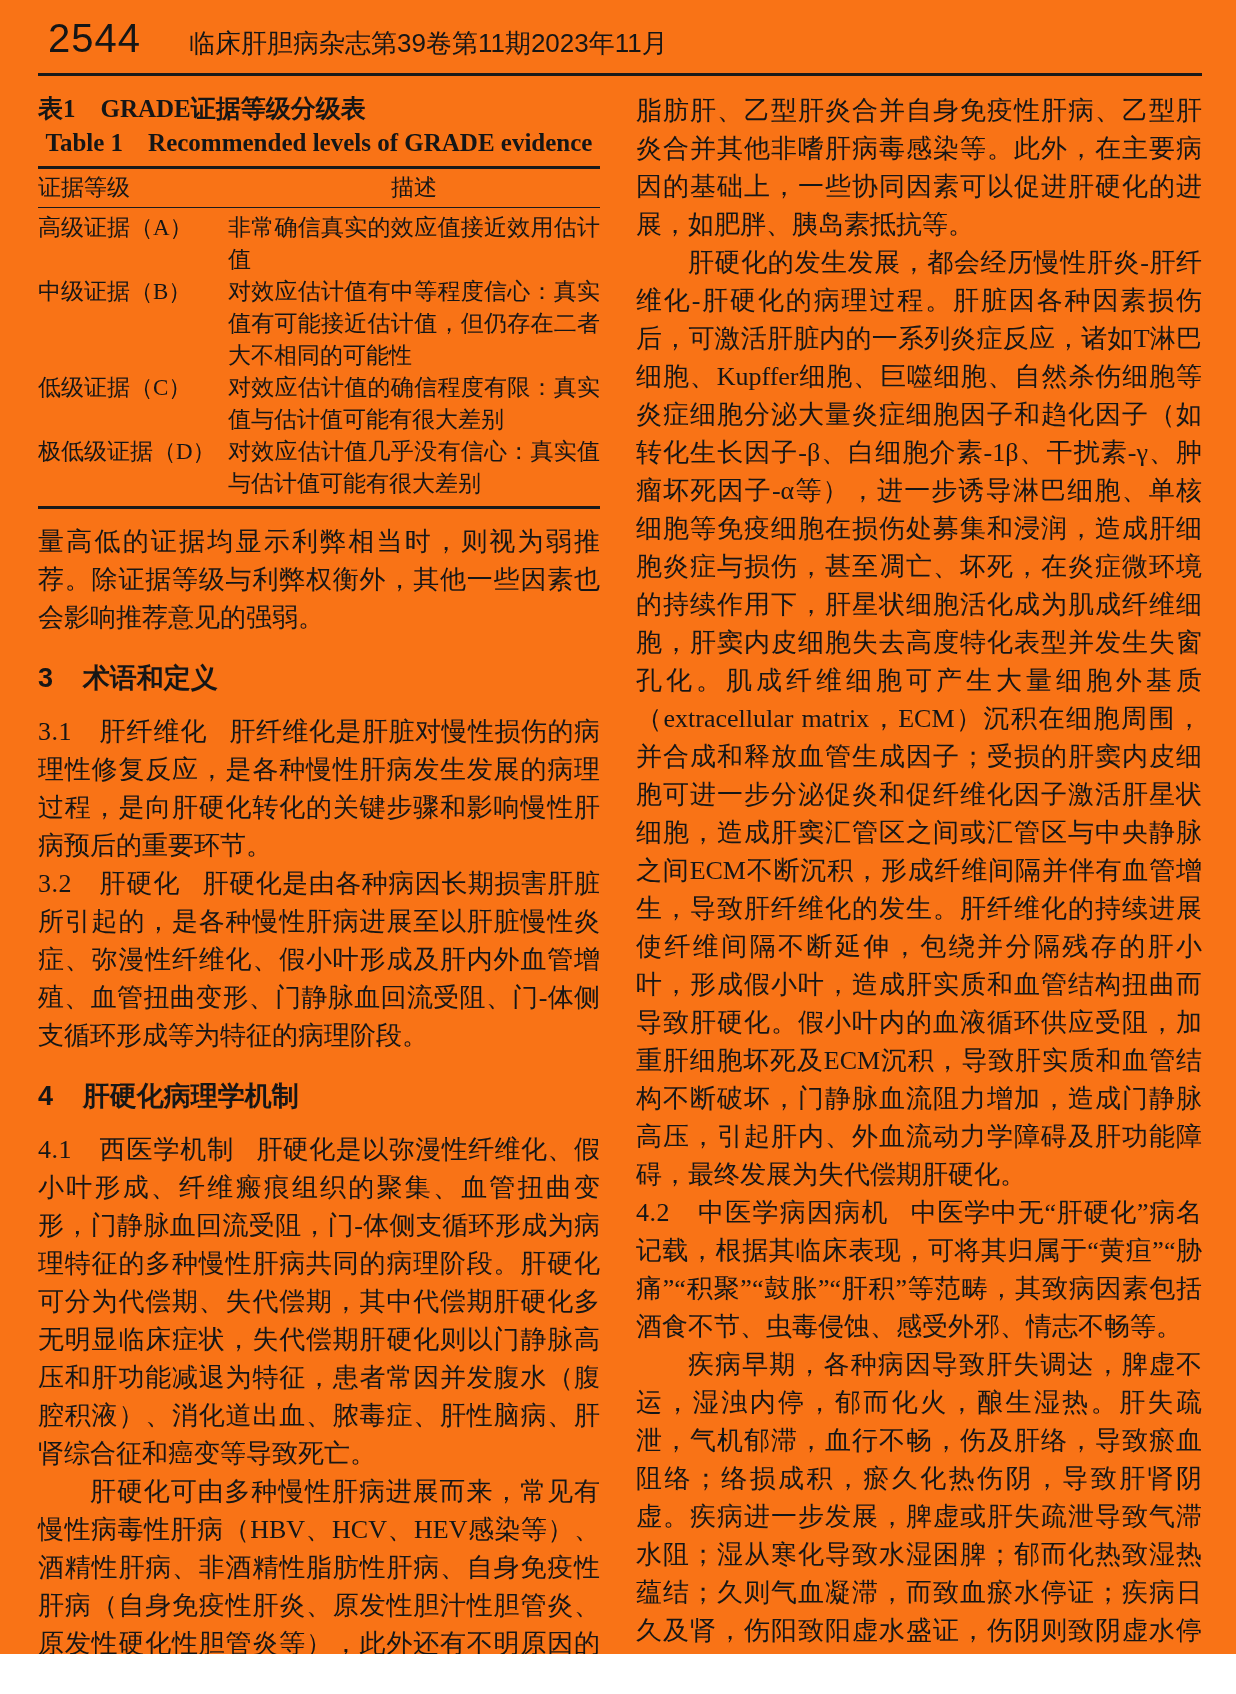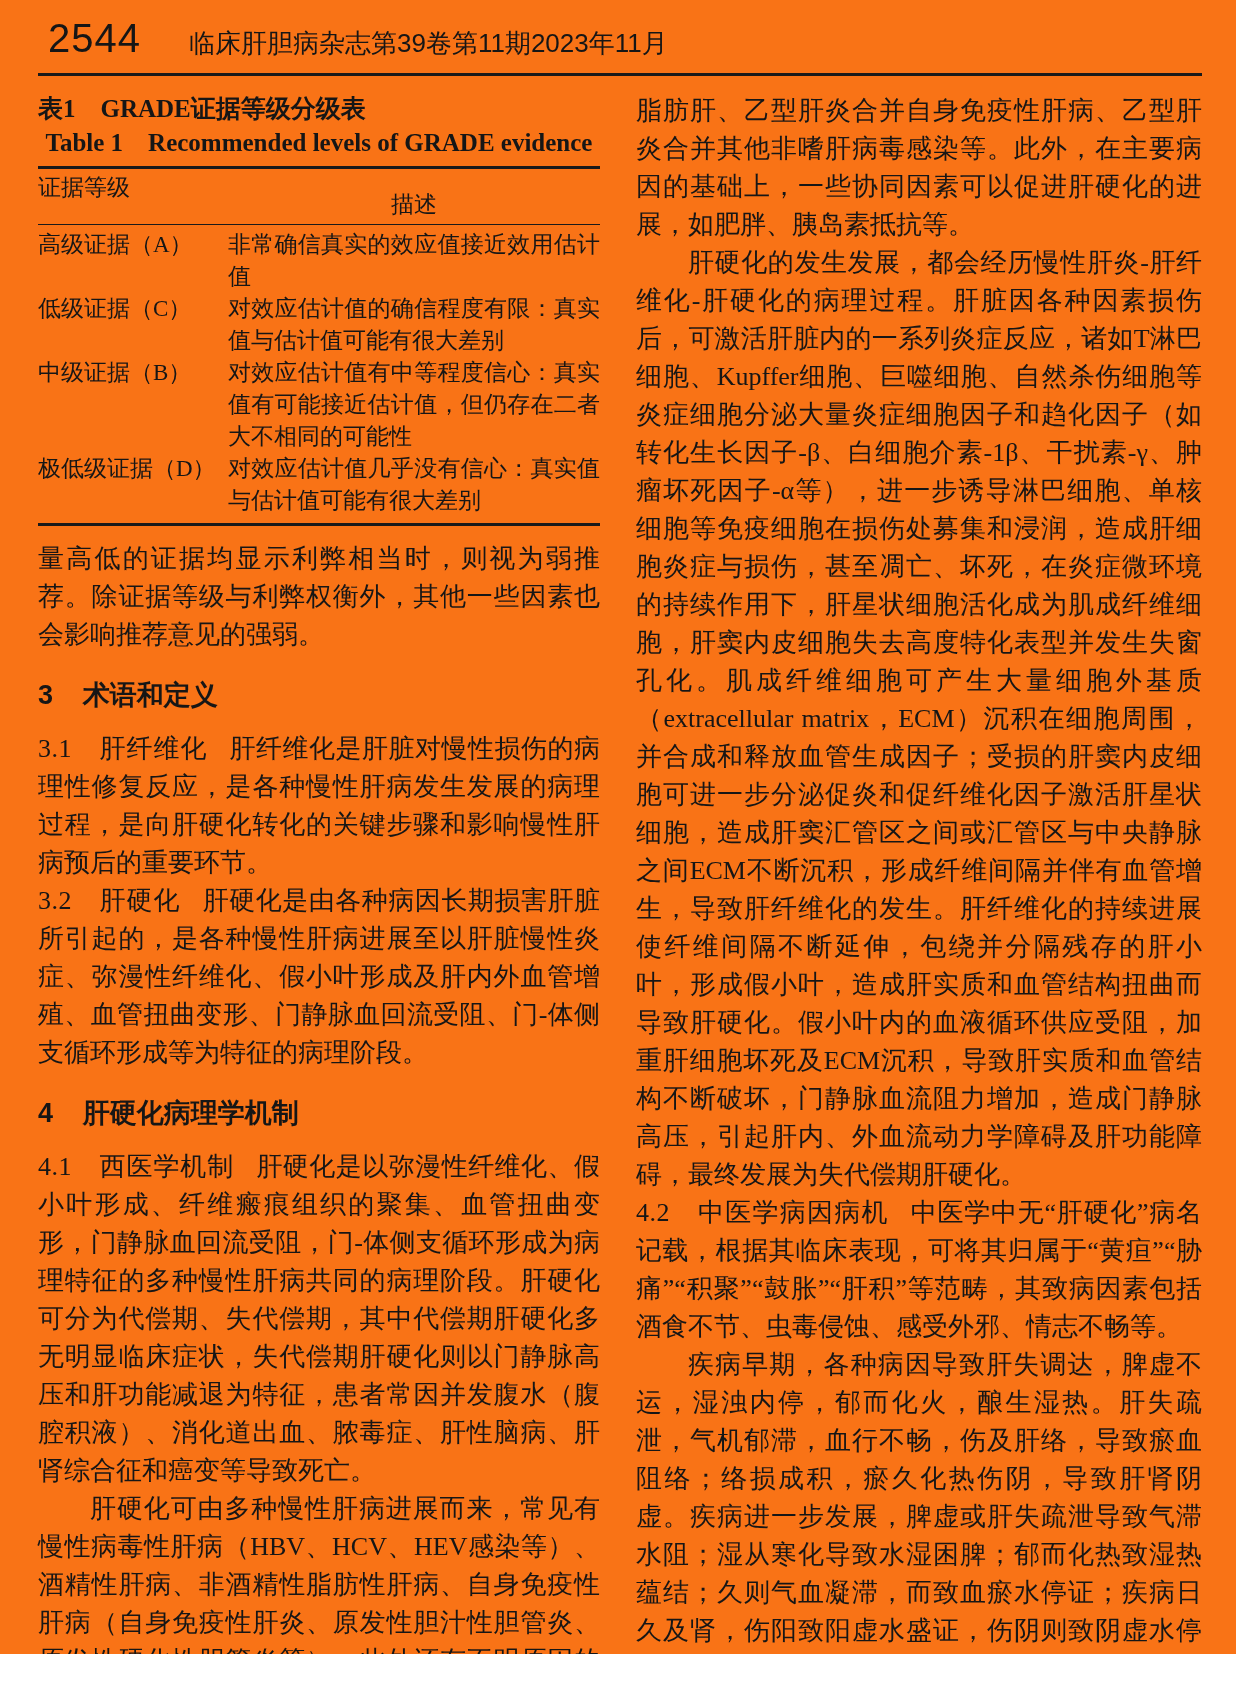--- a/index.html
+++ b/index.html
@@ -102,21 +102,21 @@
   .t-row {
     display: grid;
     grid-template-columns: 160px 1fr;
     column-gap: 4px;
     gap: 30px;
   }
   .t-head {
     border-bottom: 1.5px solid #1a1a1a;
     padding: 3px 0;
   }
-  .t-head .t-col-desc { text-align: center; margin-top: 17px; }
+  .t-head .t-col-desc { text-align: center; }
   .t-body { padding: 4px 0 6px 0; }
   .t-cell-level { white-space: nowrap; }
   .t-cell-desc  { text-align: justify; }
 </style>
 </head>
 <body>
 
 <div class="page">
 
   <div class="running-head">
@@ -137,26 +137,26 @@
           <div class="t-row t-head">
             <div class="t-col-level">证据等级</div>
             <div class="t-col-desc">描述</div>
           </div>
           <div class="t-body">
             <div class="t-row">
               <div class="t-cell-level">高级证据（A）</div>
               <div class="t-cell-desc">非常确信真实的效应值接近效用估计值</div>
             </div>
             <div class="t-row">
+              <div class="t-cell-level">中级证据（B）</div>
+              <div class="t-cell-desc">对效应估计值有中等程度信心：真实值有可能接近估计值，但仍存在二者大不相同的可能性</div>
+            </div>
+            <div class="t-row">
               <div class="t-cell-level">低级证据（C）</div>
               <div class="t-cell-desc">对效应估计值的确信程度有限：真实值与估计值可能有很大差别</div>
-            </div>
-            <div class="t-row">
-              <div class="t-cell-level">中级证据（B）</div>
-              <div class="t-cell-desc">对效应估计值有中等程度信心：真实值有可能接近估计值，但仍存在二者大不相同的可能性</div>
             </div>
             <div class="t-row">
               <div class="t-cell-level">极低级证据（D）</div>
               <div class="t-cell-desc">对效应估计值几乎没有信心：真实值与估计值可能有很大差别</div>
             </div>
           </div>
         </div>
       </div>
 
       <p class="para">量高低的证据均显示利弊相当时，则视为弱推荐。除证据等级与利弊权衡外，其他一些因素也会影响推荐意见的强弱。</p>

